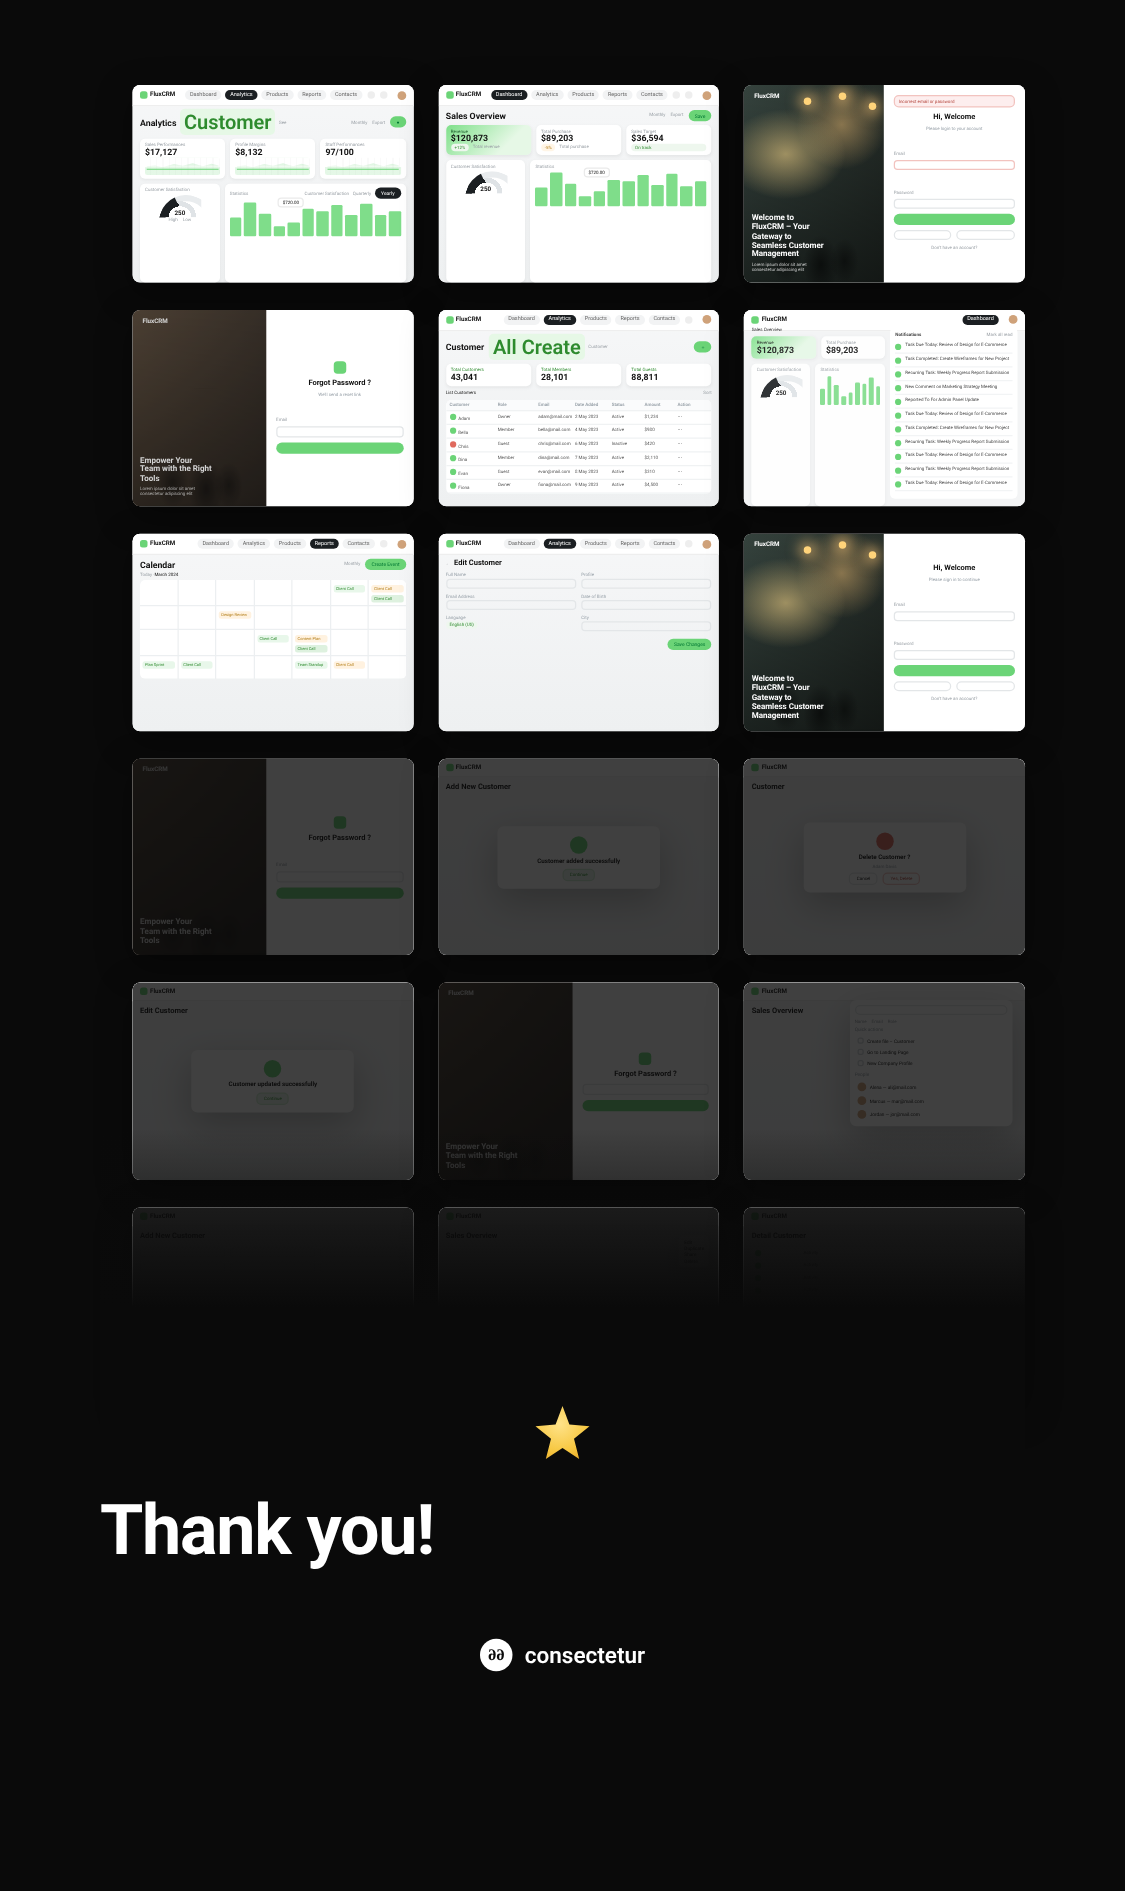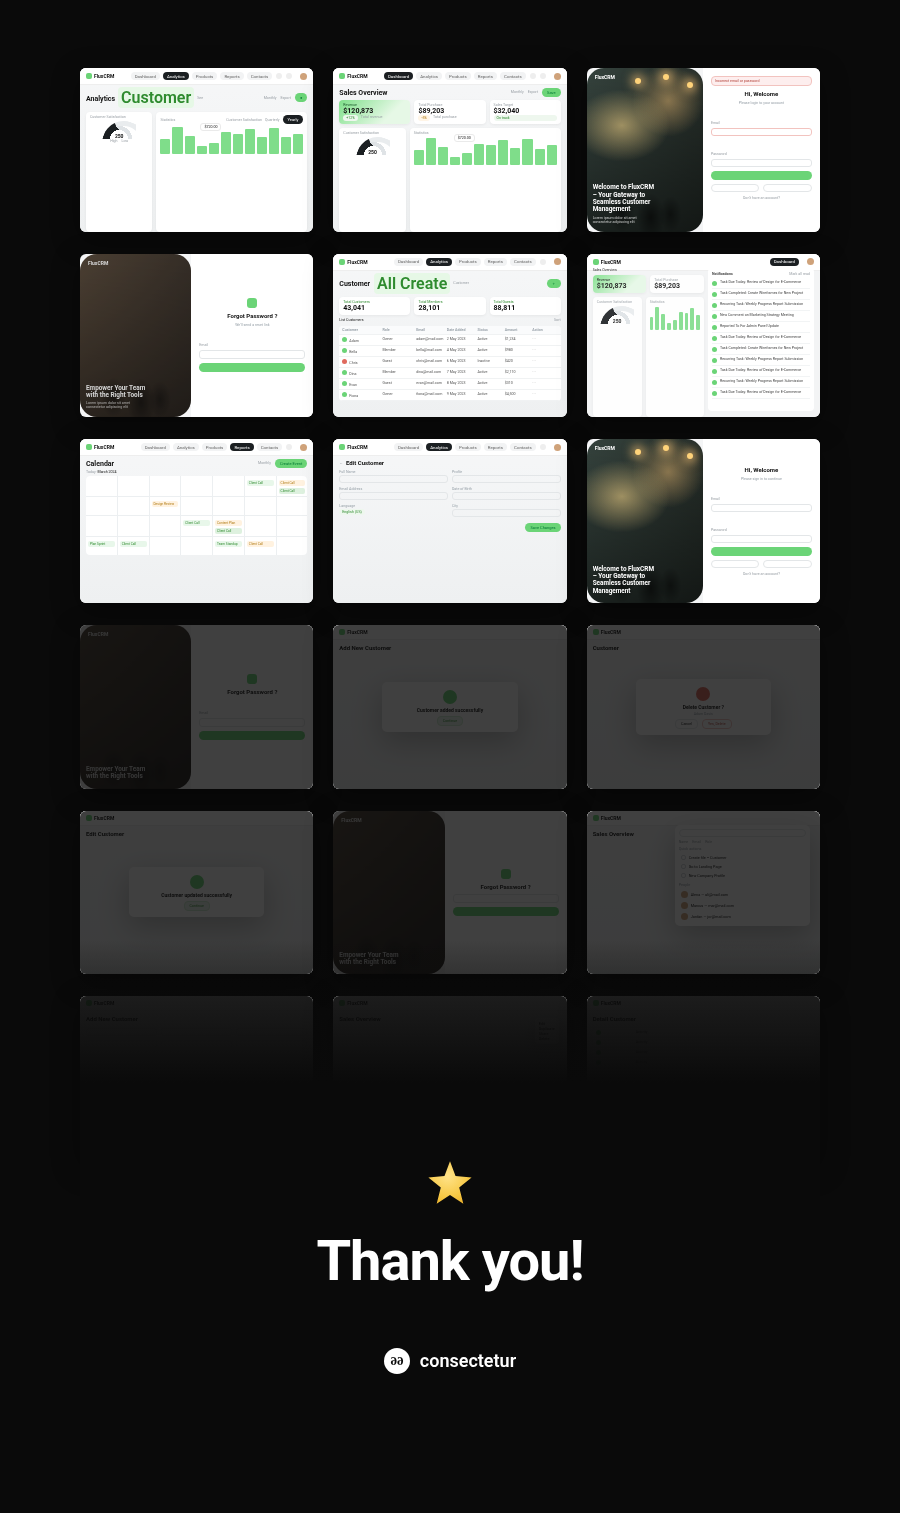--- a/index.html
+++ b/index.html
@@ -12,20 +12,21 @@
   }
   .canvas {
     position: relative;
     width: 900px;
     padding: 68px 80px 60px 80px;
   }
   .grid {
     display: grid;
     grid-template-columns: repeat(3, 1fr);
     gap: 22px 20px;
+    margin-left: 26px;
   }
   .card {
     position: relative;
     width: 100%;
     aspect-ratio: 211 / 148;
     border-radius: 6px;
     overflow: hidden;
     background: #f4f5f6;
     box-shadow: 0 8px 28px rgba(0,0,0,.35);
   }
@@ -110,21 +111,20 @@
 
   
   .split { position:absolute; inset:0; display:flex;}
   .split .hero {
     flex:1.15; position:relative; overflow:hidden;
     background:
       radial-gradient(80px 60px at 30% 35%, rgba(255,220,140,.55), transparent 60%),
       radial-gradient(60px 60px at 70% 20%, rgba(255,200,120,.45), transparent 60%),
       linear-gradient(180deg, rgba(0,0,0,.1), rgba(0,0,0,.55)),
       linear-gradient(90deg,#3b4a44,#2a332e);
-    border-radius: 17px;
   }
   .hero .bulb { position:absolute; top:10px; width:6px; height:6px; border-radius:50%; background:#ffd37a; box-shadow:0 0 10px 4px rgba(255,200,120,.6);}
   .hero .bulb.b1{ left:48px;} .hero .bulb.b2{ left:76px; top:6px;} .hero .bulb.b3{ left:100px; top:14px;}
   .hero .silh { position:absolute; bottom:0; left:0; right:0; height:60%;
     background:
       radial-gradient(18px 28px at 30% 80%, rgba(0,0,0,.5), transparent 70%),
       radial-gradient(20px 34px at 55% 85%, rgba(0,0,0,.55), transparent 70%),
       radial-gradient(16px 26px at 72% 82%, rgba(0,0,0,.45), transparent 70%);
   }
   .hero-brand { position:absolute; top:6px; left:6px; color:#fff; font-size:5px; font-weight:700; display:flex; gap:2px; align-items:center;}
@@ -191,21 +191,21 @@
   .palette .srch{ border:1px solid #e3e6e8; border-radius:4px; height:8px; margin-bottom:3px;}
   .palette .grp{ color:#97a0a8; margin:2px 0;}
   .palette .opt{ display:flex; align-items:center; gap:3px; padding:2px; border-radius:3px;}
   .palette .opt .sq{ width:5px; height:5px; border:1px solid #cfd4d8; border-radius:2px;}
   .palette .av{ width:7px; height:7px; border-radius:50%; background:#cfa27a;}
 
   
   .hero.dim::after{ content:""; position:absolute; inset:0; background:rgba(35,35,35,.2);}
 
   .thank {
-    text-align:center; color:#fff; margin-top:-40px; position:relative; z-index:5;
+    text-align:left; color:#fff; margin-top:-40px; position:relative; z-index:5;
   }
   .star {
     width:46px; height:46px; margin:0 auto 22px;
     background: radial-gradient(circle at 45% 35%, #ffe38a, #f7c843 55%, #e6a11b);
     clip-path: polygon(50% 3%, 62% 35%, 97% 38%, 70% 60%, 79% 95%, 50% 76%, 21% 95%, 30% 60%, 3% 38%, 38% 35%);
     filter: drop-shadow(0 6px 14px rgba(0,0,0,.5));
   }
   .thank h1{ font-size:56px; font-weight:700; letter-spacing:-1px;}
   .credit{
     display:flex; align-items:center; justify-content:center; gap:10px;
@@ -244,20 +244,37 @@
           <span class="icon"></span>
           <span class="avatar"></span>
         </div>
         <div class="flex" style="align-items:center; padding:2px 6px 0;">
           <span class="page-title" style="padding:2px 0 0">Analytics</span>
           <span class="badge" style="margin-left:3px">Customer</span>
           <span class="tiny muted" style="margin-left:3px">See</span>
           <span style="margin-left:auto" class="tiny muted">Monthly</span>
           <span class="tiny muted" style="margin-left:4px">Export</span>
           <span class="btn-green" style="margin-left:4px">●</span>
+        </div>
+        <div class="row" style="margin-top:3px">
+          <div class="panel grow col">
+            <span class="tiny muted">Sales Performances</span>
+            <span class="num">$17,127</span>
+            <div class="spark"></div>
+          </div>
+          <div class="panel grow col">
+            <span class="tiny muted">Profile Margins</span>
+            <span class="num">$8,132</span>
+            <div class="spark"></div>
+          </div>
+          <div class="panel grow col">
+            <span class="tiny muted">Staff Performances</span>
+            <span class="num">97/100</span>
+            <div class="spark"></div>
+          </div>
         </div>
         <div class="row" style="margin-top:4px; flex:1;">
           <div class="panel col" style="width:30%">
             <span class="tiny muted">Customer Satisfaction</span>
             <div class="gauge" style="margin:2px auto 0">
                 <div class="dots"></div>
                 <div class="val">250</div>
               </div>
             <div class="flex tiny muted" style="gap:4px; justify-content:center">
               <span>High</span>
@@ -329,21 +346,21 @@
           <div class="panel grow col">
             <span class="tiny muted">Total Purchase</span>
             <span class="num">$89,203</span>
             <span class="flex" style="gap:3px">
                 <span class="tag amber">-5%</span>
                 <span class="tiny muted">Total purchase</span>
               </span>
           </div>
           <div class="panel grow col">
             <span class="tiny muted">Sales Target</span>
-            <span class="num">$32,040</span>
+            <span class="num">$36,594</span>
             <span class="tag">On track</span>
           </div>
         </div>
         <div class="row" style="margin-top:4px; flex:1;">
           <div class="panel col" style="width:30%">
             <span class="tiny muted">Customer Satisfaction</span>
             <div class="gauge" style="margin:2px auto 0">
                 <div class="dots"></div>
                 <div class="val">250</div>
               </div>

